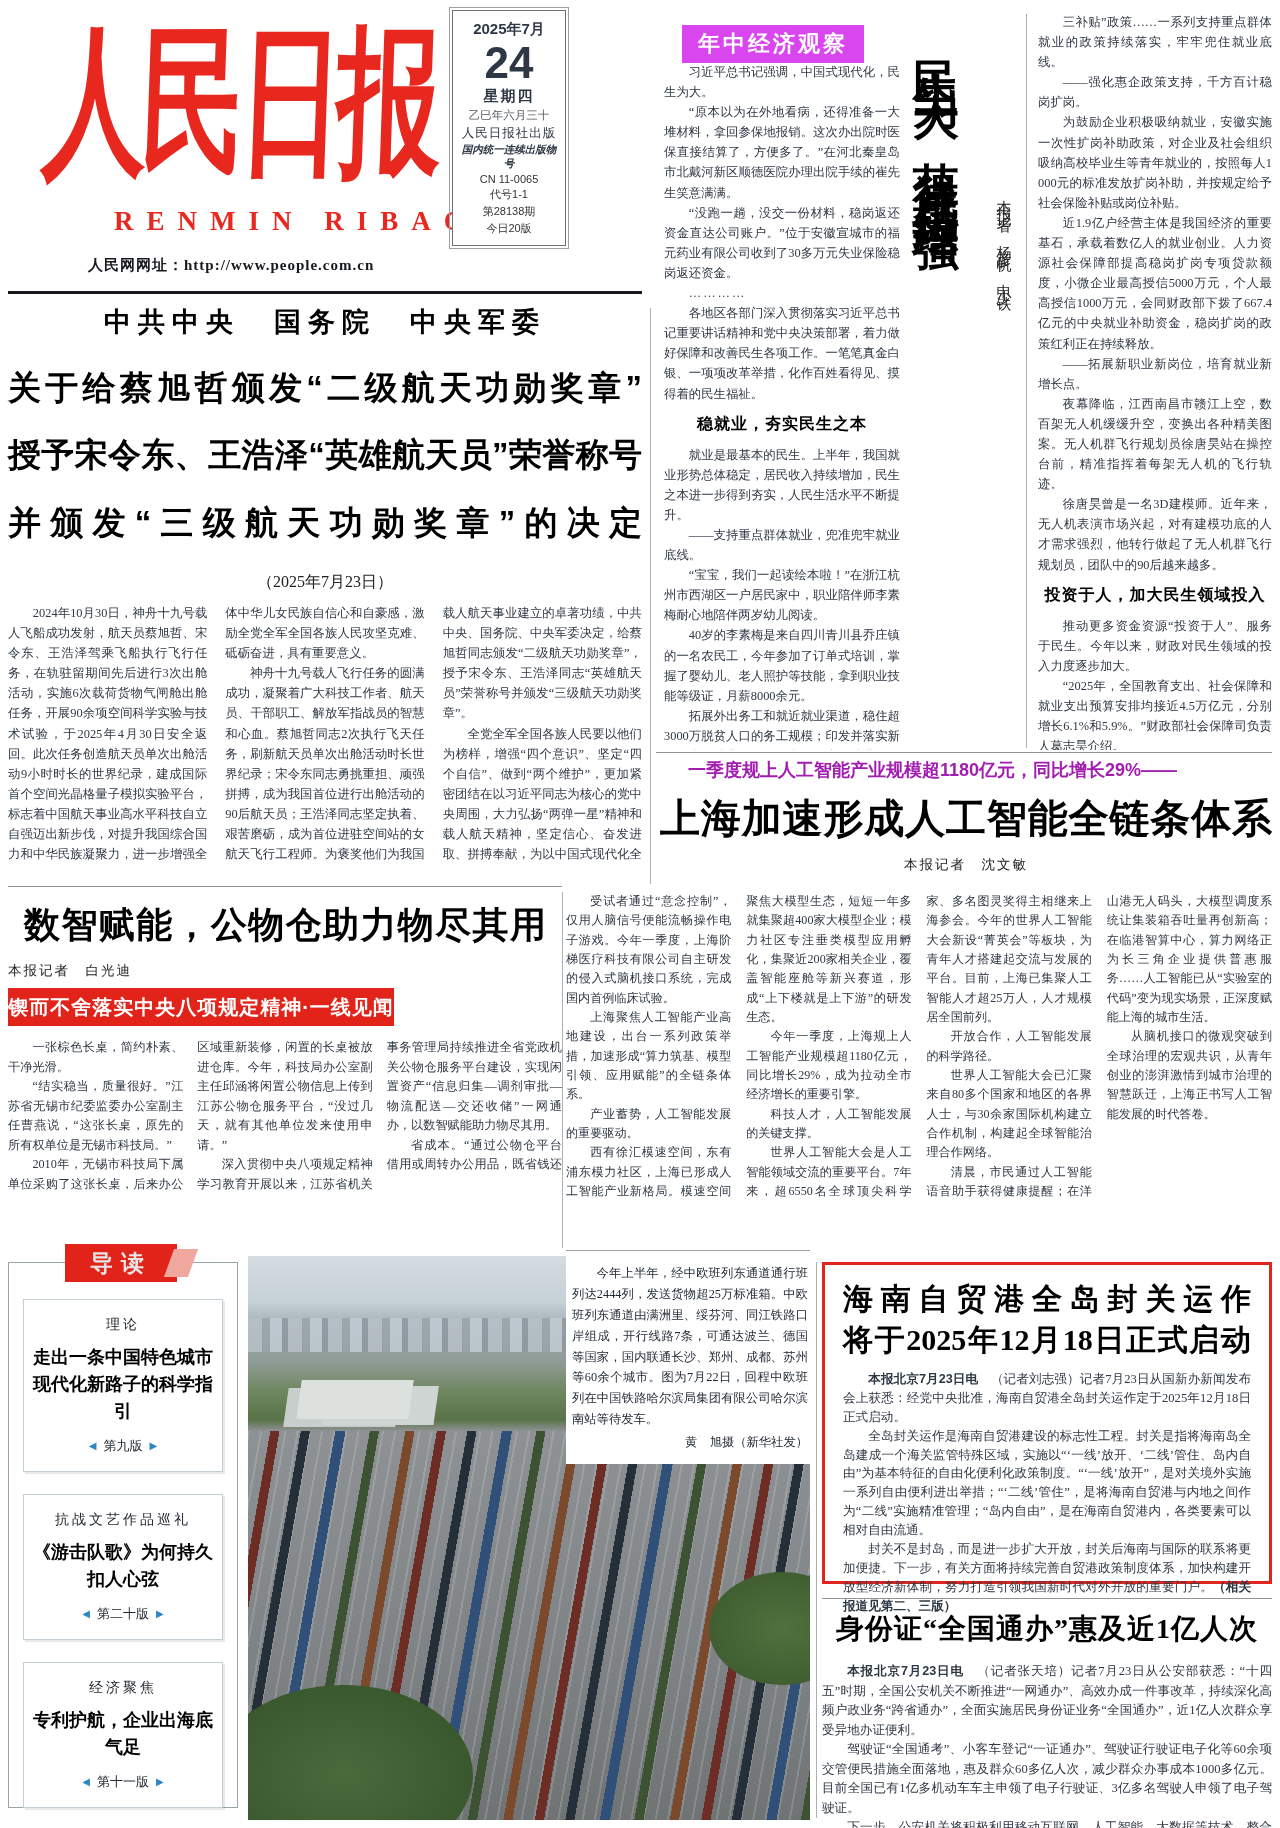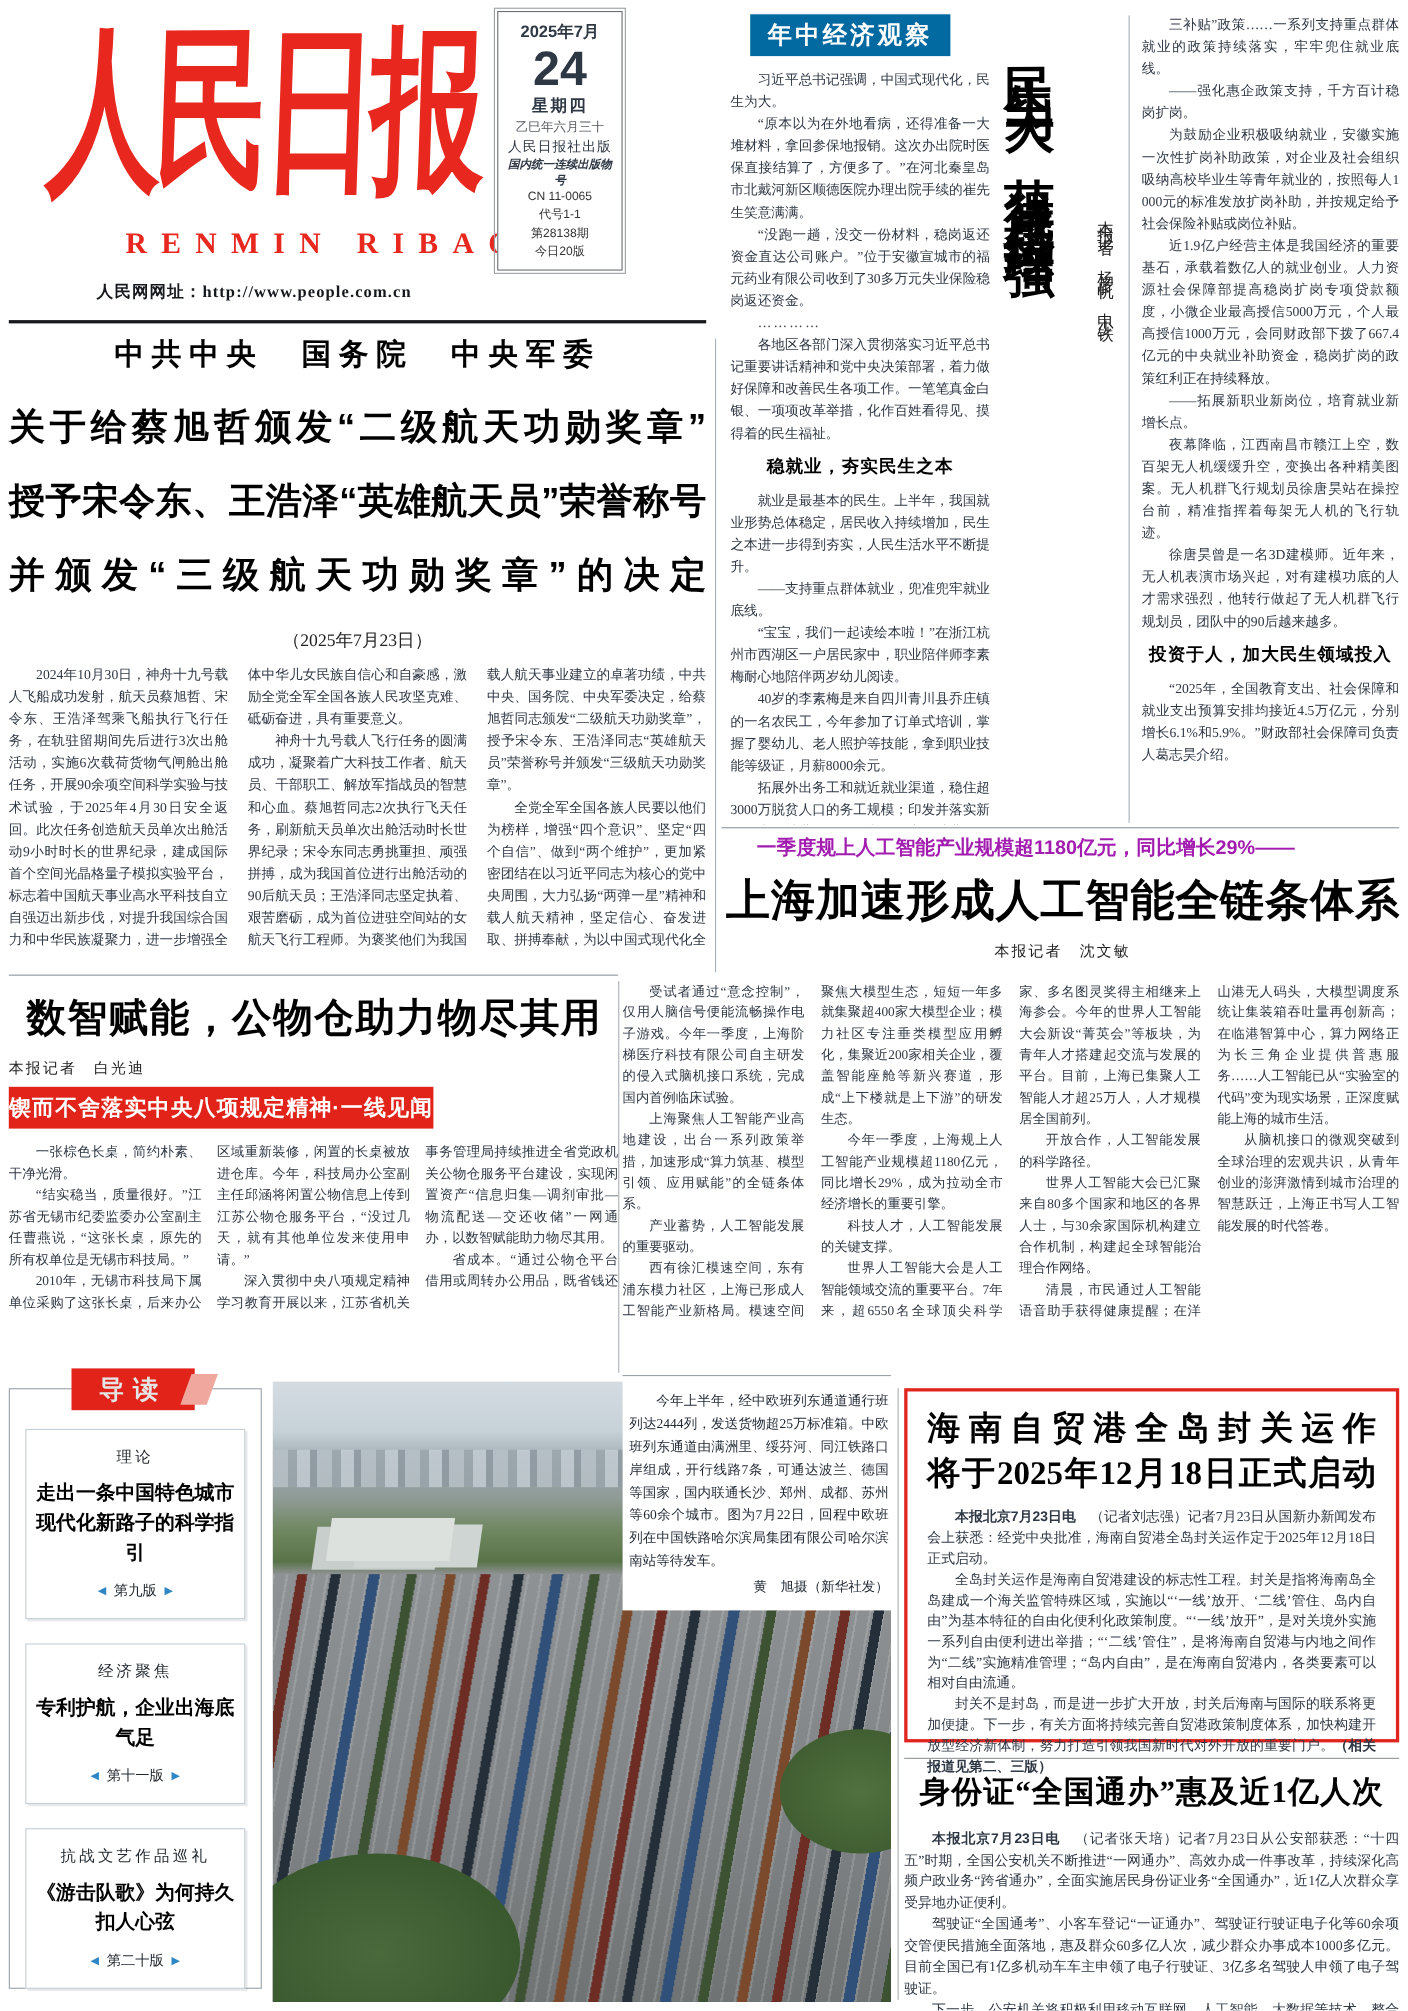--- a/index.html
+++ b/index.html
@@ -39,21 +39,21 @@
     text-align:justify;text-align-last:justify;white-space:nowrap;}
   #decision .dec-date{text-align:center;font-size:16px;margin:16px 0 10px 0;color:#222;}
   .bt p{font-size:12.4px;line-height:1.62;text-align:justify;text-indent:2em;margin:0;word-break:break-all;}
   .bt p.dots{text-indent:2em;letter-spacing:2px;color:#444;}
   .bt h4{font-size:16px;text-align:center;margin:10px 0;color:#000;letter-spacing:1px;}
   #dec-body{column-count:3;column-gap:18px;height:268px;overflow:hidden;margin-top:8px;}
   
   .vline{width:1px;background:#a9b0b6;}
   #v1{left:650px;top:308px;height:576px;}
   #v2{left:1026px;top:14px;height:734px;}
-  #tag-econ{left:682px;top:13px;width:182px;height:38px;background:#0369a1;color:#fff;
+  #tag-econ{left:682px;top:25px;width:182px;height:38px;background:#d946ef;color:#fff;
     display:flex;align-items:center;justify-content:center;font-size:22px;font-weight:800;letter-spacing:3px;}
   #econ-left{left:664px;top:62px;width:236px;height:688px;overflow:hidden;}
   #econ-right{left:1038px;top:12px;width:234px;height:738px;overflow:hidden;}
   #vert-title{left:906px;top:24px;writing-mode:vertical-rl;font-size:46px;font-weight:900;color:#000;
     letter-spacing:11px;line-height:1.3;height:712px;}
   #vert-byline{left:994px;top:188px;writing-mode:vertical-rl;font-size:15px;letter-spacing:6px;color:#222;height:430px;}
   #h2{left:656px;top:752px;width:616px;height:1px;}
   
   #sh-head{left:660px;top:758px;width:612px;}
   #sh-head .kicker{font-size:18px;font-weight:700;color:#a21caf;padding-left:28px;margin:0;}
@@ -178,20 +178,21 @@
 <div class="abs vline" id="v2"></div>
 <section class="abs bt" id="econ-right">
   <p>三补贴”政策……一系列支持重点群体就业的政策持续落实，牢牢兜住就业底线。</p>
   <p>——强化惠企政策支持，千方百计稳岗扩岗。</p>
   <p>为鼓励企业积极吸纳就业，安徽实施一次性扩岗补助政策，对企业及社会组织吸纳高校毕业生等青年就业的，按照每人1000元的标准发放扩岗补助，并按规定给予社会保险补贴或岗位补贴。</p>
   <p>近1.9亿户经营主体是我国经济的重要基石，承载着数亿人的就业创业。人力资源社会保障部提高稳岗扩岗专项贷款额度，小微企业最高授信5000万元，个人最高授信1000万元，会同财政部下拨了667.4亿元的中央就业补助资金，稳岗扩岗的政策红利正在持续释放。</p>
   <p>——拓展新职业新岗位，培育就业新增长点。</p>
   <p>夜幕降临，江西南昌市赣江上空，数百架无人机缓缓升空，变换出各种精美图案。无人机群飞行规划员徐唐昊站在操控台前，精准指挥着每架无人机的飞行轨迹。</p>
   <p>徐唐昊曾是一名3D建模师。近年来，无人机表演市场兴起，对有建模功底的人才需求强烈，他转行做起了无人机群飞行规划员，团队中的90后越来越多。</p>
   <h4 class="sans">投资于人，加大民生领域投入</h4>
+  <p>推动更多资金资源“投资于人”、服务于民生。今年以来，财政对民生领域的投入力度逐步加大。</p>
   <p>“2025年，全国教育支出、社会保障和就业支出预算安排均接近4.5万亿元，分别增长6.1%和5.9%。”财政部社会保障司负责人葛志昊介绍。</p>
 
 </section>
 <div class="abs rule" id="h2"></div>
 
 <section class="abs" id="sh-head">
   <p class="kicker sans">一季度规上人工智能产业规模超1180亿元，同比增长29%——</p>
   <h2 class="title">上海加速形成人工智能全链条体系</h2>
   <div class="byline">本报记者　沈文敏</div>
 </section>
@@ -230,28 +231,28 @@
     <span>导读</span>
     <span class="fold"></span>
   </div>
   <div class="items">
     <div class="d-item">
       <div class="d-kicker">理论</div>
       <div class="d-title sans">走出一条中国特色城市现代化新路子的科学指引</div>
       <div class="d-page"><span class="tri">◀</span><span>第九版</span><span class="tri">▶</span></div>
     </div>
     <div class="d-item">
+      <div class="d-kicker">抗战文艺作品巡礼</div>
+      <div class="d-title sans">《游击队歌》为何持久扣人心弦</div>
+      <div class="d-page"><span class="tri">◀</span><span>第二十版</span><span class="tri">▶</span></div>
+    </div>
+    <div class="d-item">
       <div class="d-kicker">经济聚焦</div>
       <div class="d-title sans">专利护航，企业出海底气足</div>
       <div class="d-page"><span class="tri">◀</span><span>第十一版</span><span class="tri">▶</span></div>
-    </div>
-    <div class="d-item">
-      <div class="d-kicker">抗战文艺作品巡礼</div>
-      <div class="d-title sans">《游击队歌》为何持久扣人心弦</div>
-      <div class="d-page"><span class="tri">◀</span><span>第二十版</span><span class="tri">▶</span></div>
     </div>
   </div>
 </aside>
 
 <figure class="abs" id="photo">
   <div class="ph-city"></div>
   <div class="ph-wb"></div>
   <div class="ph-yard"></div>
   <div class="ph-tree t1"></div>
   <div class="ph-tree t2"></div>

